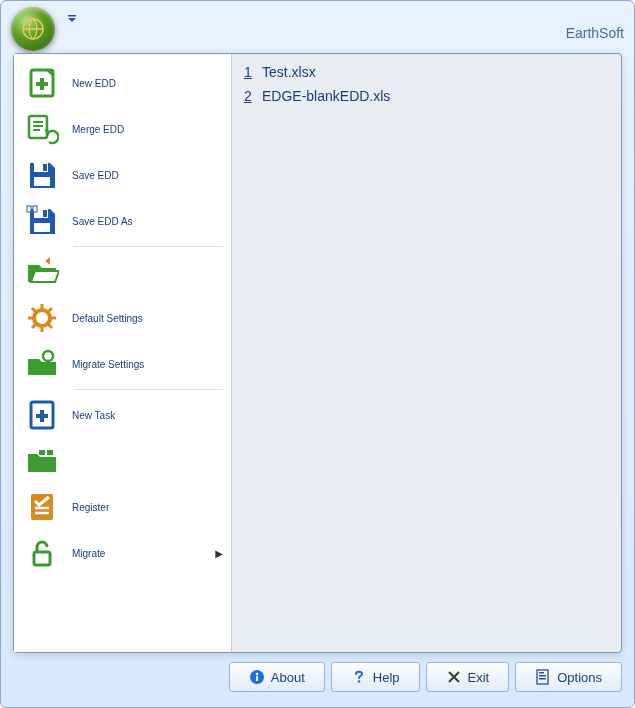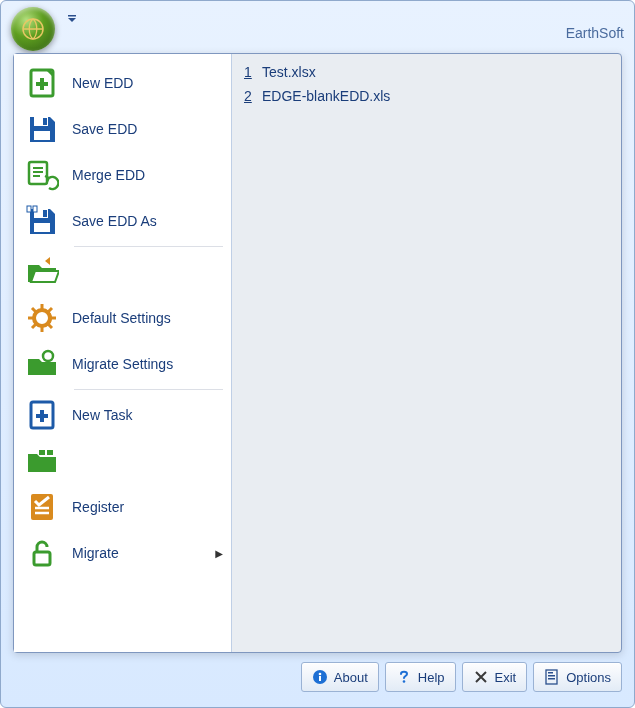--- a/index.html
+++ b/index.html
@@ -84,21 +84,21 @@
   .menu-icon {
     width: 36px;
     height: 36px;
     flex: 0 0 36px;
     margin-right: 12px;
     display: flex;
     align-items: center;
     justify-content: center;
   }
   .menu-label {
-    font-size: 14px;
+    font-size: 10px;
     color: #1a3d7a;
     flex: 1;
   }
   .sep-before {
     border-top: 1px solid #dcdfe6;
     margin: 2px 8px 2px 60px;
   }
   .submenu-arrow {
     color: #333;
     font-size: 10px;
@@ -128,21 +128,21 @@
     display: flex;
     justify-content: flex-end;
     align-items: center;
     gap: 6px;
   }
   .btn {
     display: inline-flex;
     align-items: center;
     gap: 6px;
     height: 28px;
-    padding: 0 10px;
+    padding: 0 19px;
     background: linear-gradient(to bottom, #fdfdfe, #e2ebf6);
     border: 1px solid #9ab2d4;
     border-radius: 3px;
     color: #1a3d7a;
     font-size: 13px;
     cursor: pointer;
     box-shadow: inset 0 1px 0 rgba(255,255,255,0.8);
   }
   .btn-icon {
     width: 16px;
@@ -182,38 +182,38 @@
               <path d="M23 4 L28 9" stroke="#3b9b2e" stroke-width="3"></path>
               <rect x="15" y="12" width="4" height="12" fill="#3b9b2e"></rect>
               <rect x="11" y="16" width="12" height="4" fill="#3b9b2e"></rect>
             </svg>
           </span>
           <span class="menu-label">New EDD</span>
         </div>
         <div class="menu-item">
           <span class="menu-icon">
             <svg width="34" height="34" viewBox="0 0 34 34">
+              <rect x="4" y="4" width="18" height="22" rx="2" fill="none" stroke="#3b9b2e" stroke-width="2.5"></rect>
+              <path d="M8 10 H18 M8 14 H18 M8 18 H15" stroke="#3b9b2e" stroke-width="2"></path>
+              <path d="M24 20 A6 6 0 1 1 24 30" fill="none" stroke="#3b9b2e" stroke-width="2.5"></path>
+              <path d="M20 18 L24 20 L22 24" fill="none" stroke="#3b9b2e" stroke-width="2"></path>
+            </svg>
+          </span>
+          <span class="menu-label">Merge EDD</span>
+        </div>
+        <div class="menu-item">
+          <span class="menu-icon">
+            <svg width="34" height="34" viewBox="0 0 34 34">
               <path d="M5 5 H25 L30 10 V30 H5 Z" fill="#1d5aa8"></path>
               <rect x="9" y="5" width="14" height="9" fill="#fff"></rect>
               <rect x="18" y="6" width="4" height="7" fill="#1d5aa8"></rect>
               <rect x="9" y="19" width="16" height="9" fill="#fff"></rect>
             </svg>
           </span>
           <span class="menu-label">Save EDD</span>
-        </div>
-        <div class="menu-item">
-          <span class="menu-icon">
-            <svg width="34" height="34" viewBox="0 0 34 34">
-              <rect x="4" y="4" width="18" height="22" rx="2" fill="none" stroke="#3b9b2e" stroke-width="2.5"></rect>
-              <path d="M8 10 H18 M8 14 H18 M8 18 H15" stroke="#3b9b2e" stroke-width="2"></path>
-              <path d="M24 20 A6 6 0 1 1 24 30" fill="none" stroke="#3b9b2e" stroke-width="2.5"></path>
-              <path d="M20 18 L24 20 L22 24" fill="none" stroke="#3b9b2e" stroke-width="2"></path>
-            </svg>
-          </span>
-          <span class="menu-label">Merge EDD</span>
         </div>
         <div class="menu-item">
           <span class="menu-icon">
             <svg width="34" height="34" viewBox="0 0 34 34">
               <path d="M5 5 H25 L30 10 V30 H5 Z" fill="#1d5aa8"></path>
               <rect x="9" y="5" width="14" height="9" fill="#fff"></rect>
               <rect x="18" y="6" width="4" height="7" fill="#1d5aa8"></rect>
               <rect x="9" y="19" width="16" height="9" fill="#fff"></rect>
               <rect x="2" y="2" width="4" height="6" fill="#fff" stroke="#1d5aa8"></rect>
               <rect x="8" y="2" width="4" height="6" fill="#fff" stroke="#1d5aa8"></rect>

